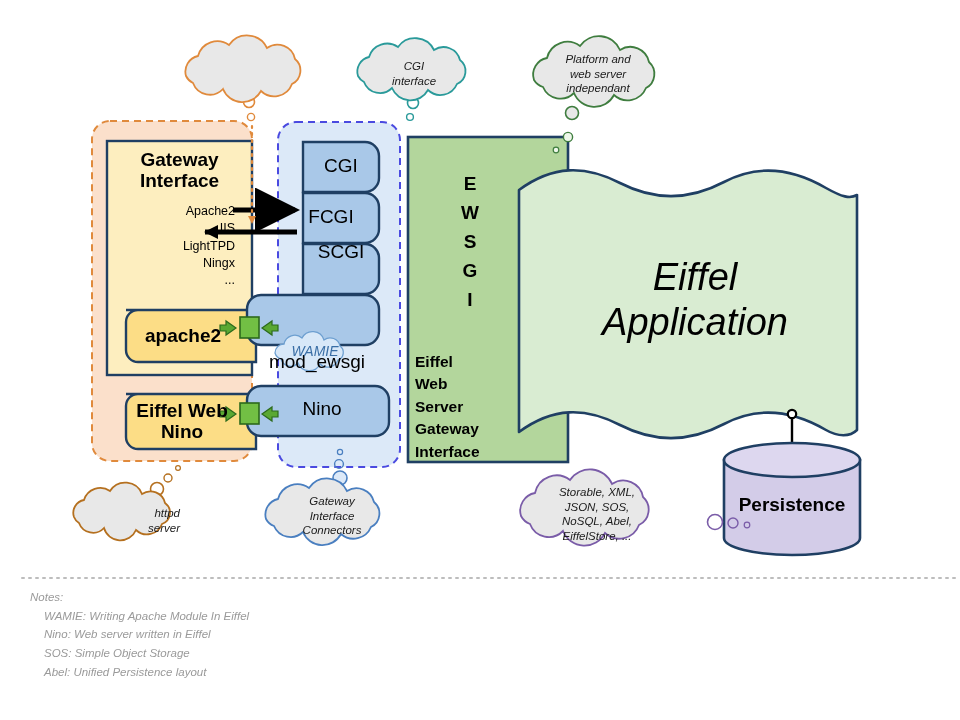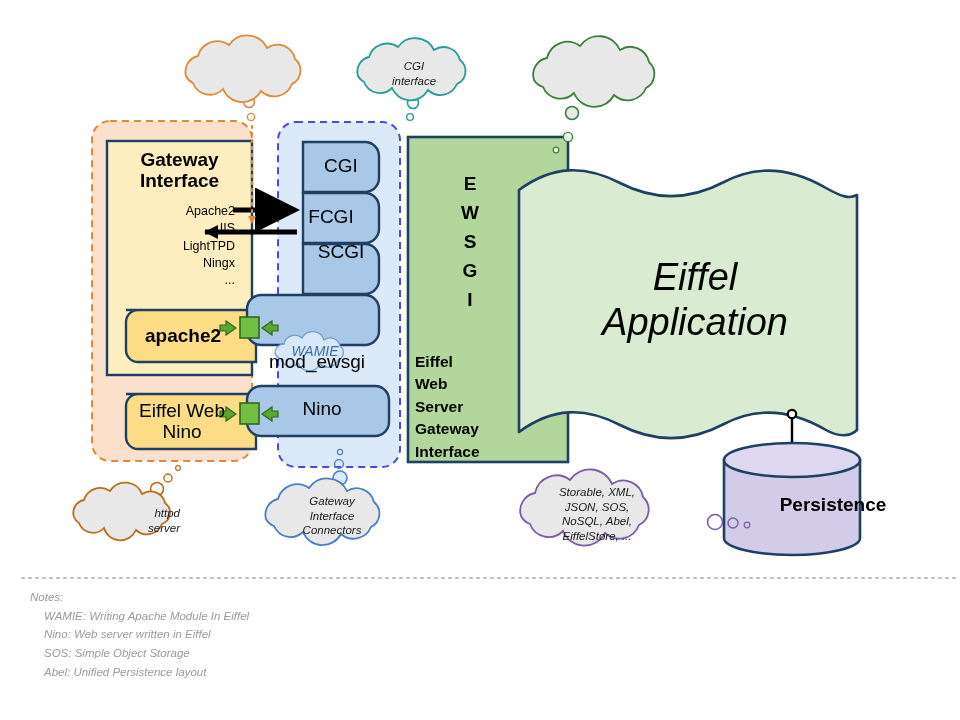--- a/index.html
+++ b/index.html
@@ -157,37 +157,42 @@
 
     <line x1="22" y1="578" x2="955" y2="578" stroke="#bdbdbd" stroke-width="2" stroke-dasharray="2,5" stroke-linecap="round"></line>
   </svg>
 
 
   <div class="lbl cloudtxt" style="left:358px;top:59px;width:112px;">
     <div>CGI</div>
     <div>interface</div>
   </div>
 
+  <div class="lbl cloudtxt" style="left:536px;top:52px;width:124px;">
+    <div>Platform and</div>
+    <div>web server</div>
+    <div>independant</div>
+  </div>
 
   <div class="lbl" style="left:107px;top:149px;width:145px;font-size:19px;font-weight:bold;">
     <div>Gateway</div>
     <div>Interface</div>
   </div>
 
   <div class="lbl" style="left:110px;top:203px;width:125px;font-size:12.5px;text-align:right;line-height:1.38;">
     <div>Apache2</div>
     <div>IIS</div>
     <div>LightTPD</div>
     <div>Ningx</div>
     <div>...</div>
   </div>
 
   <div class="lbl boxtxt" style="left:128px;top:325px;width:110px;font-weight:bold;">apache2</div>
 
-  <div class="lbl boxtxt" style="left:126px;top:400px;width:112px;font-weight:normal;">
+  <div class="lbl boxtxt" style="left:126px;top:400px;width:112px;font-weight:bold;">
     <div>Eiffel Web</div>
     <div>Nino</div>
   </div>
 
   <div class="lbl boxtxt" style="left:303px;top:155px;width:76px;">CGI</div>
   <div class="lbl boxtxt" style="left:303px;top:206px;width:56px;">FCGI</div>
   <div class="lbl boxtxt" style="left:303px;top:241px;width:76px;">SCGI</div>
   <div class="lbl boxtxt" style="left:258px;top:308px;width:118px;margin-top:43px;">mod_ewsgi</div>
   <div class="lbl boxtxt" style="left:258px;top:398px;width:128px;">Nino</div>
 
@@ -207,21 +212,21 @@
     <div>Server</div>
     <div>Gateway</div>
     <div>Interface</div>
   </div>
 
   <div class="lbl" style="left:560px;top:255px;width:270px;font-size:38px;font-style:italic;line-height:1.18;">
     <div>Eiffel</div>
     <div>Application</div>
   </div>
 
-  <div class="lbl" style="left:724px;top:494px;width:136px;font-size:19px;font-weight:bold;padding-left:41px;">Persistence</div>
+  <div class="lbl" style="left:724px;top:494px;width:136px;font-size:19px;font-weight:bold;">Persistence</div>
 
   <div class="lbl cloudtxt" style="left:74px;top:506px;width:106px;text-align:right;">
     <div>httpd</div>
     <div>server</div>
   </div>
 
   <div class="lbl cloudtxt" style="left:268px;top:494px;width:128px;">
     <div>Gateway</div>
     <div>Interface</div>
     <div>Connectors</div>

